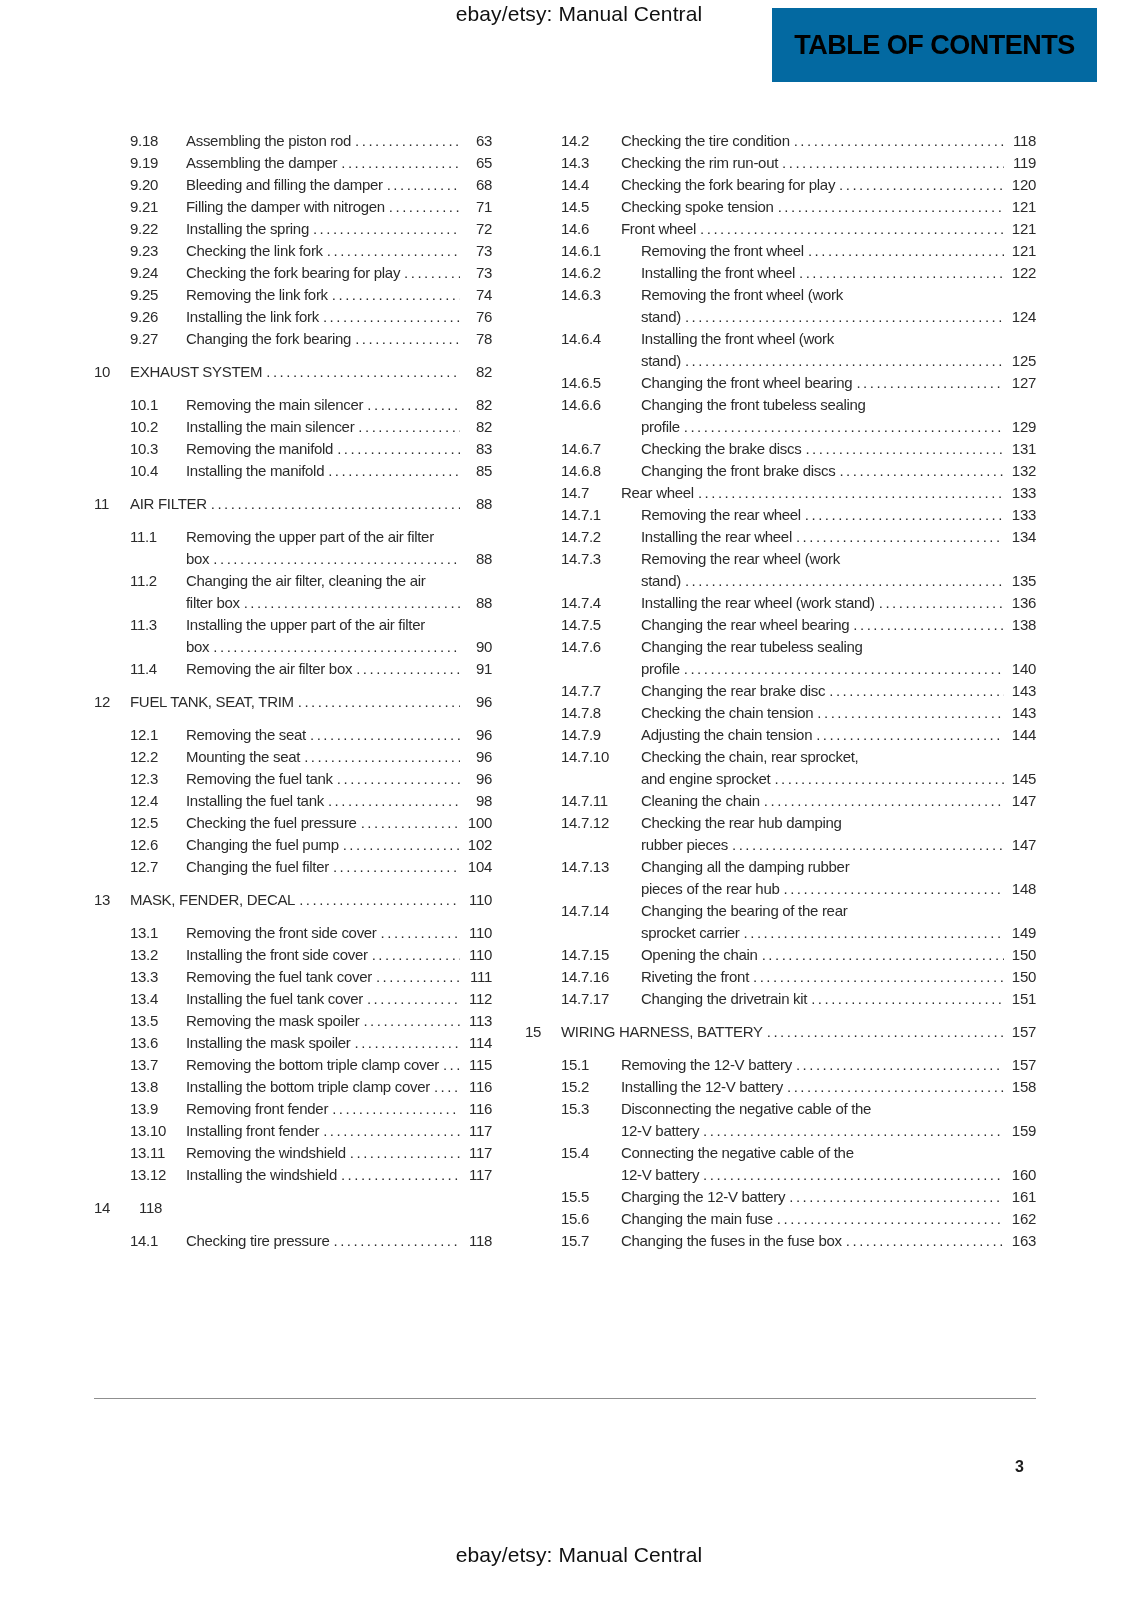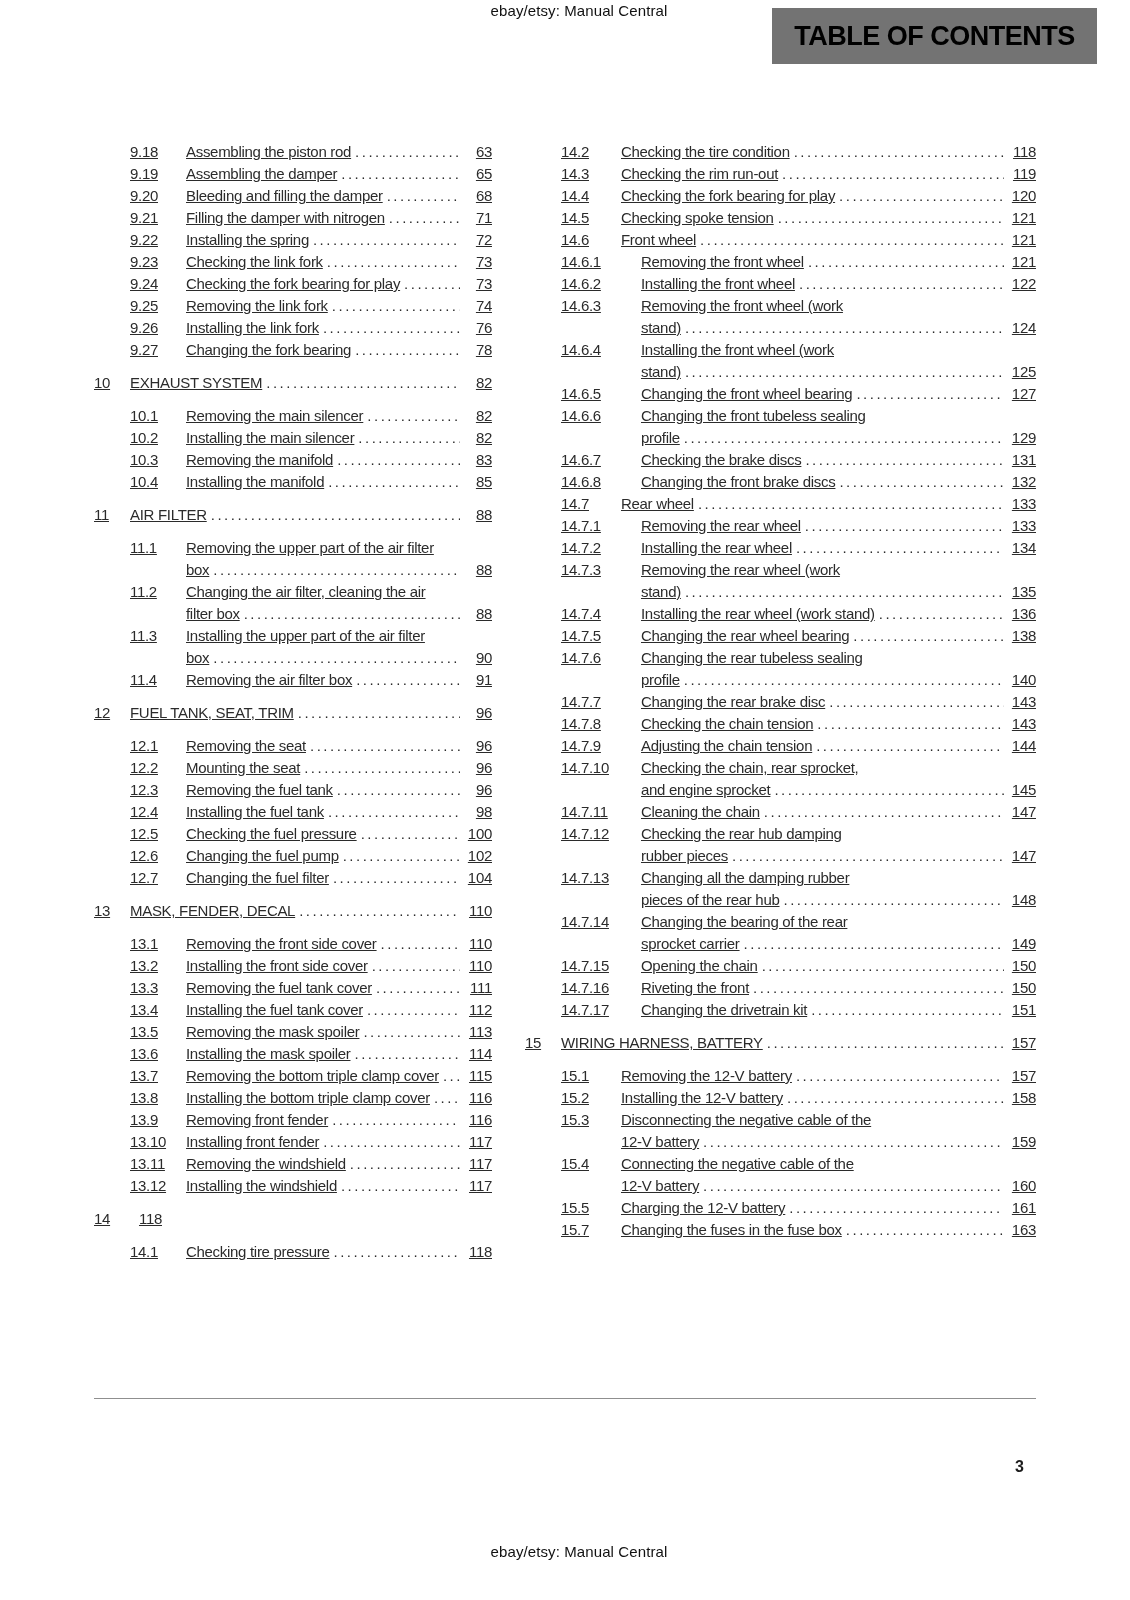--- a/index.html
+++ b/index.html
@@ -5,38 +5,38 @@
   * { margin: 0; padding: 0; box-sizing: border-box; }
   html, body { background: #ffffff; }
   body {
     width: 1130px; height: 1600px;
     position: relative; overflow: hidden;
     font-family: "Liberation Sans", sans-serif;
     color: #2b2b2b;
   }
   .watermark {
     position: absolute; left: 0; width: 100%;
-    text-align: center; font-size: 15px; color: #111;
+    text-align: center; font-size: 21px; color: #111;
     letter-spacing: 0.1px;
     padding-left: 28px;
   }
   .watermark.top { top: 2px; }
   .watermark.bottom { top: 1543px; }
   .banner {
     position: absolute; top: 8px; right: 33px;
-    width: 325px; height: 56px;
-    background: #737373;
+    width: 325px; height: 74px;
+    background: #0369a1;
     display: flex; align-items: center; justify-content: center;
     font-size: 27px; font-weight: bold; color: #000;
     letter-spacing: -0.5px;
   }
   .toc-wrap {
-    position: absolute; top: 141px; left: 94px; right: 94px;
+    position: absolute; top: 130px; left: 94px; right: 94px;
     display: flex; gap: 33px;
-    font-size: 15px; line-height: 22px; letter-spacing: -0.3px; text-decoration: underline;
+    font-size: 15px; line-height: 22px; letter-spacing: -0.3px;
   }
   .col.left  { width: 398px; flex: none; }
   .col.right { width: 511px; flex: none; }
   .row { display: flex; align-items: flex-start; }
   .row.lvl1 { margin: 11px 0; }
   .row.lvl2, .row.lvl3 { margin-left: 36px; }
   .num { flex: none; }
   .lvl1 > .num { width: 36px; }
   .lvl2 > .num { width: 56px; }
   .right .lvl2 > .num { width: 60px; }
@@ -468,20 +468,25 @@
           <span class="num">15.4</span>
           <span class="ttl">Connecting the negative cable of the 12-V battery</span>
           <span class="pg">160</span>
         </div>
         <div class="row lvl2">
           <span class="num">15.5</span>
           <span class="ttl">Charging the 12-V battery</span>
           <span class="pg">161</span>
         </div>
         <div class="row lvl2">
+          <span class="num">15.6</span>
+          <span class="ttl">Changing the main fuse</span>
+          <span class="pg">162</span>
+        </div>
+        <div class="row lvl2">
           <span class="num">15.7</span>
           <span class="ttl">Changing the fuses in the fuse box</span>
           <span class="pg">163</span>
         </div>
       </div>
   </div>
 
   <div class="footer-rule"></div>
 
   <div class="page-num">3</div>

